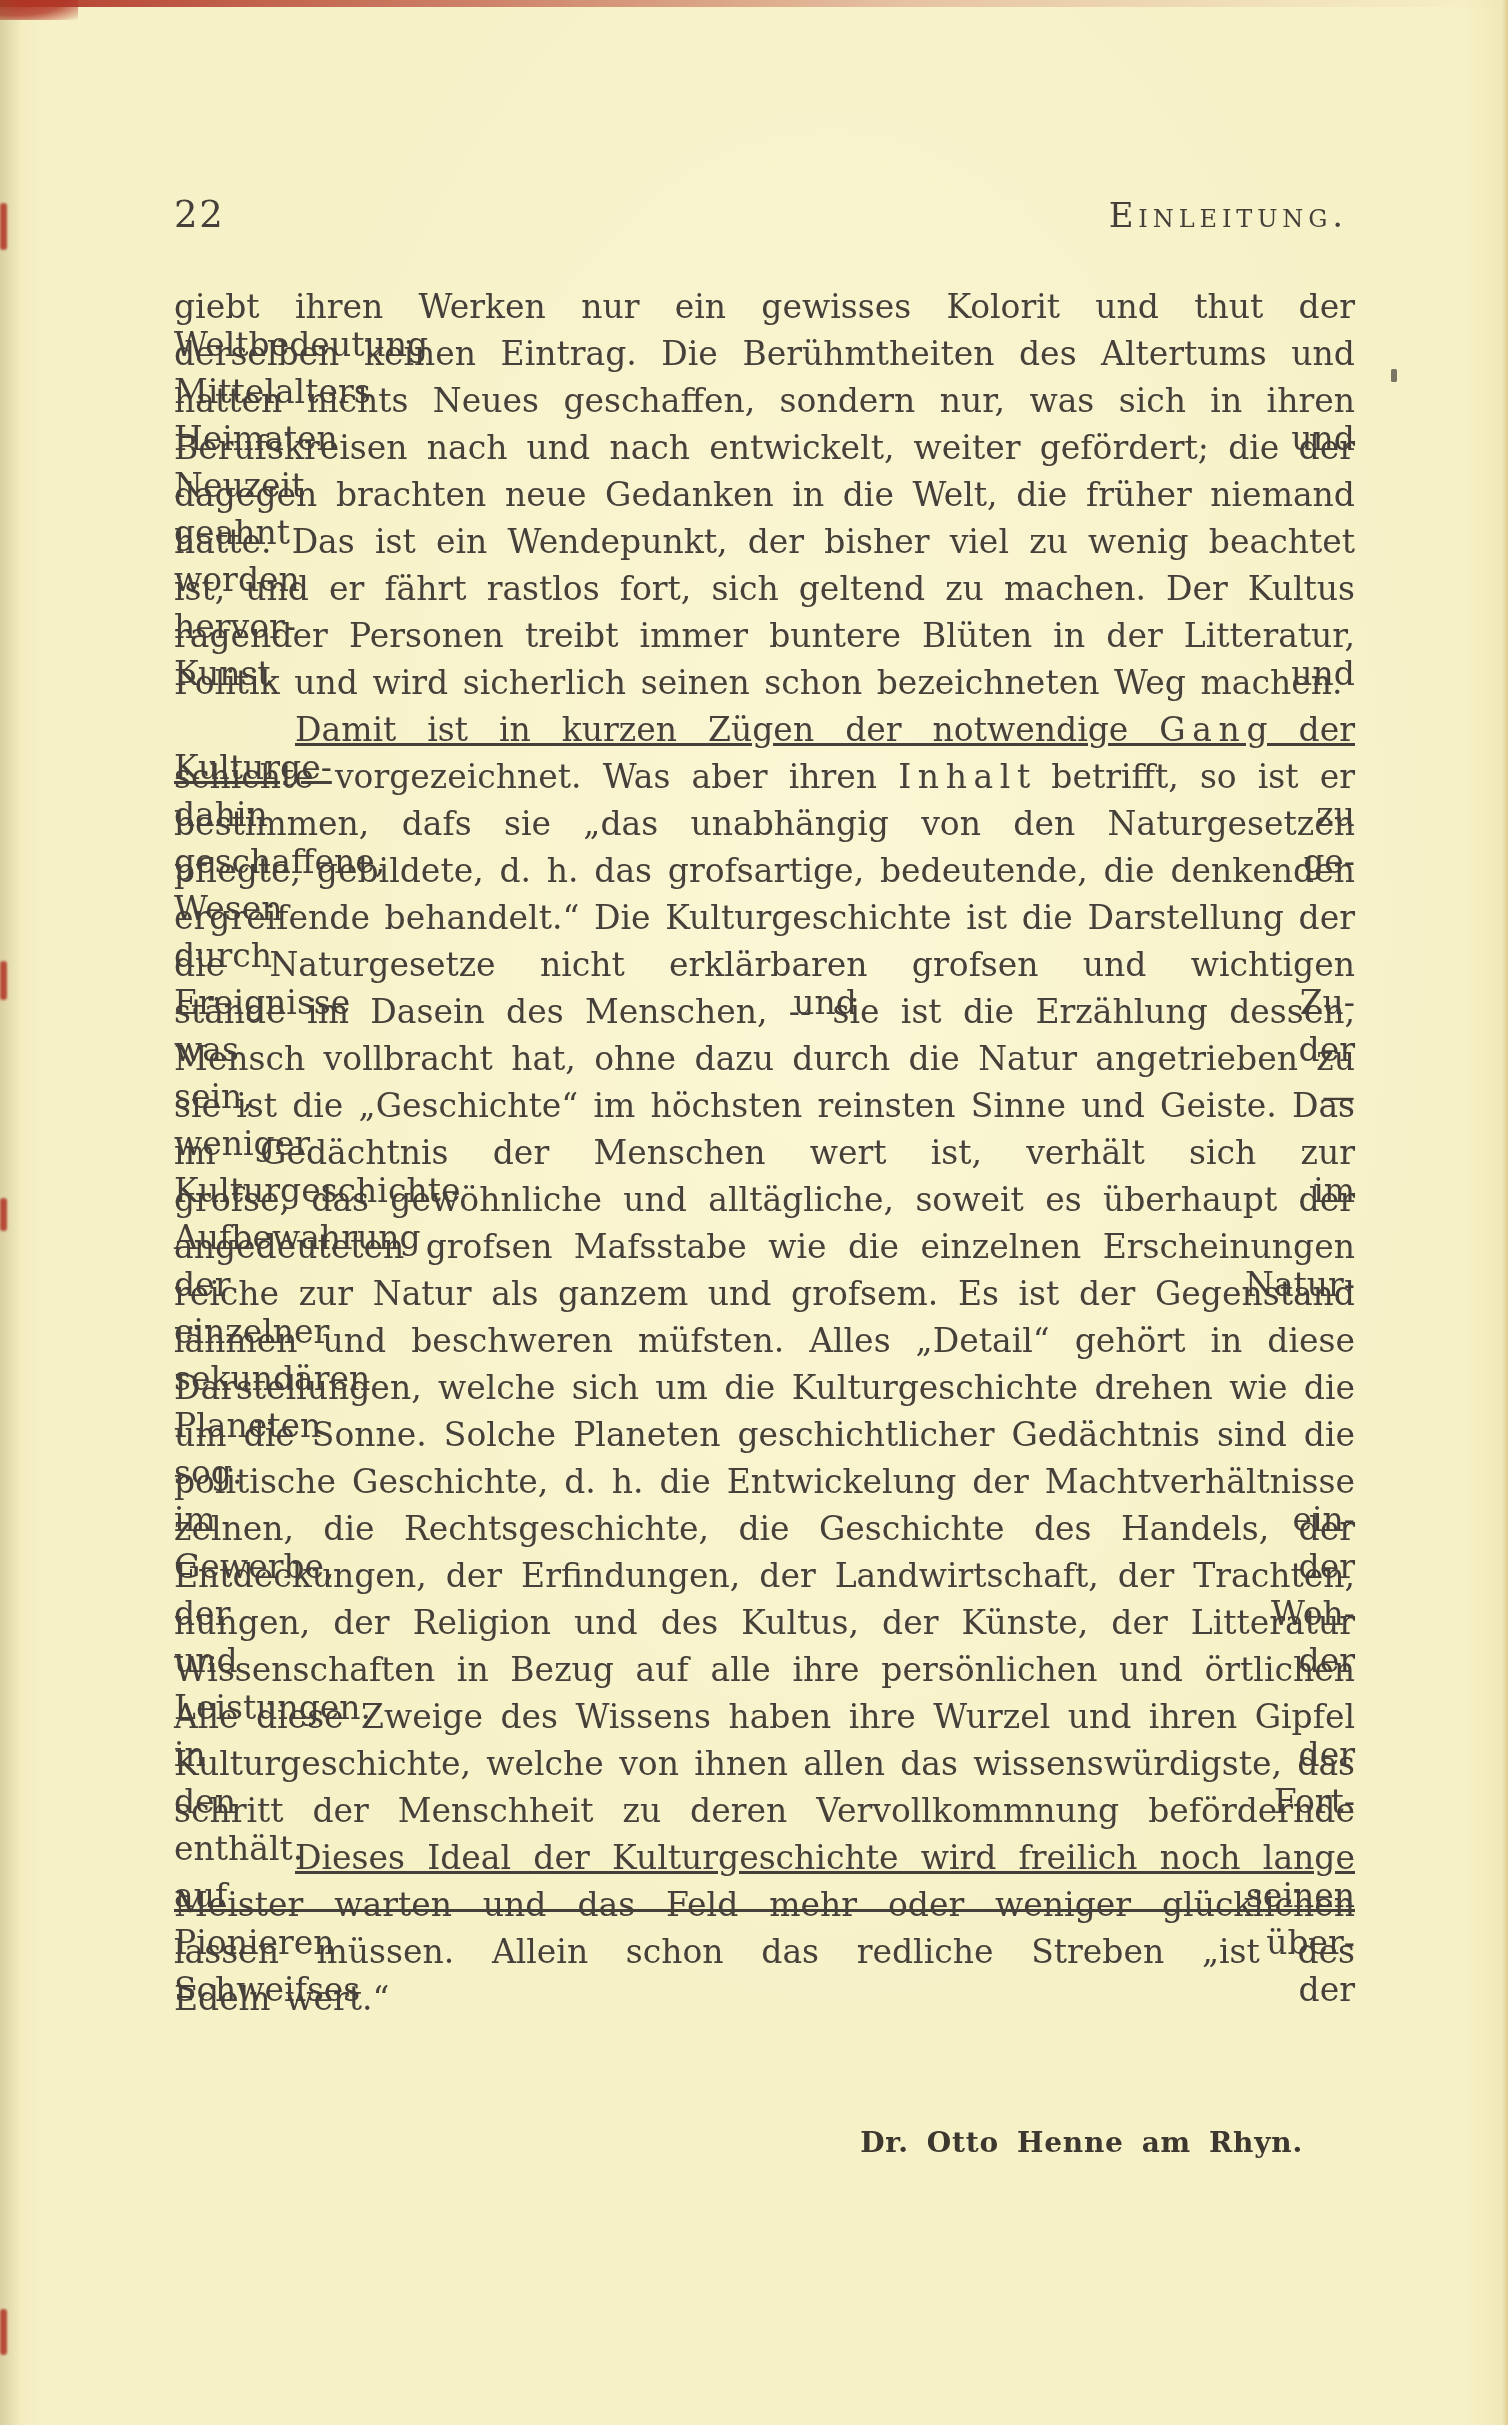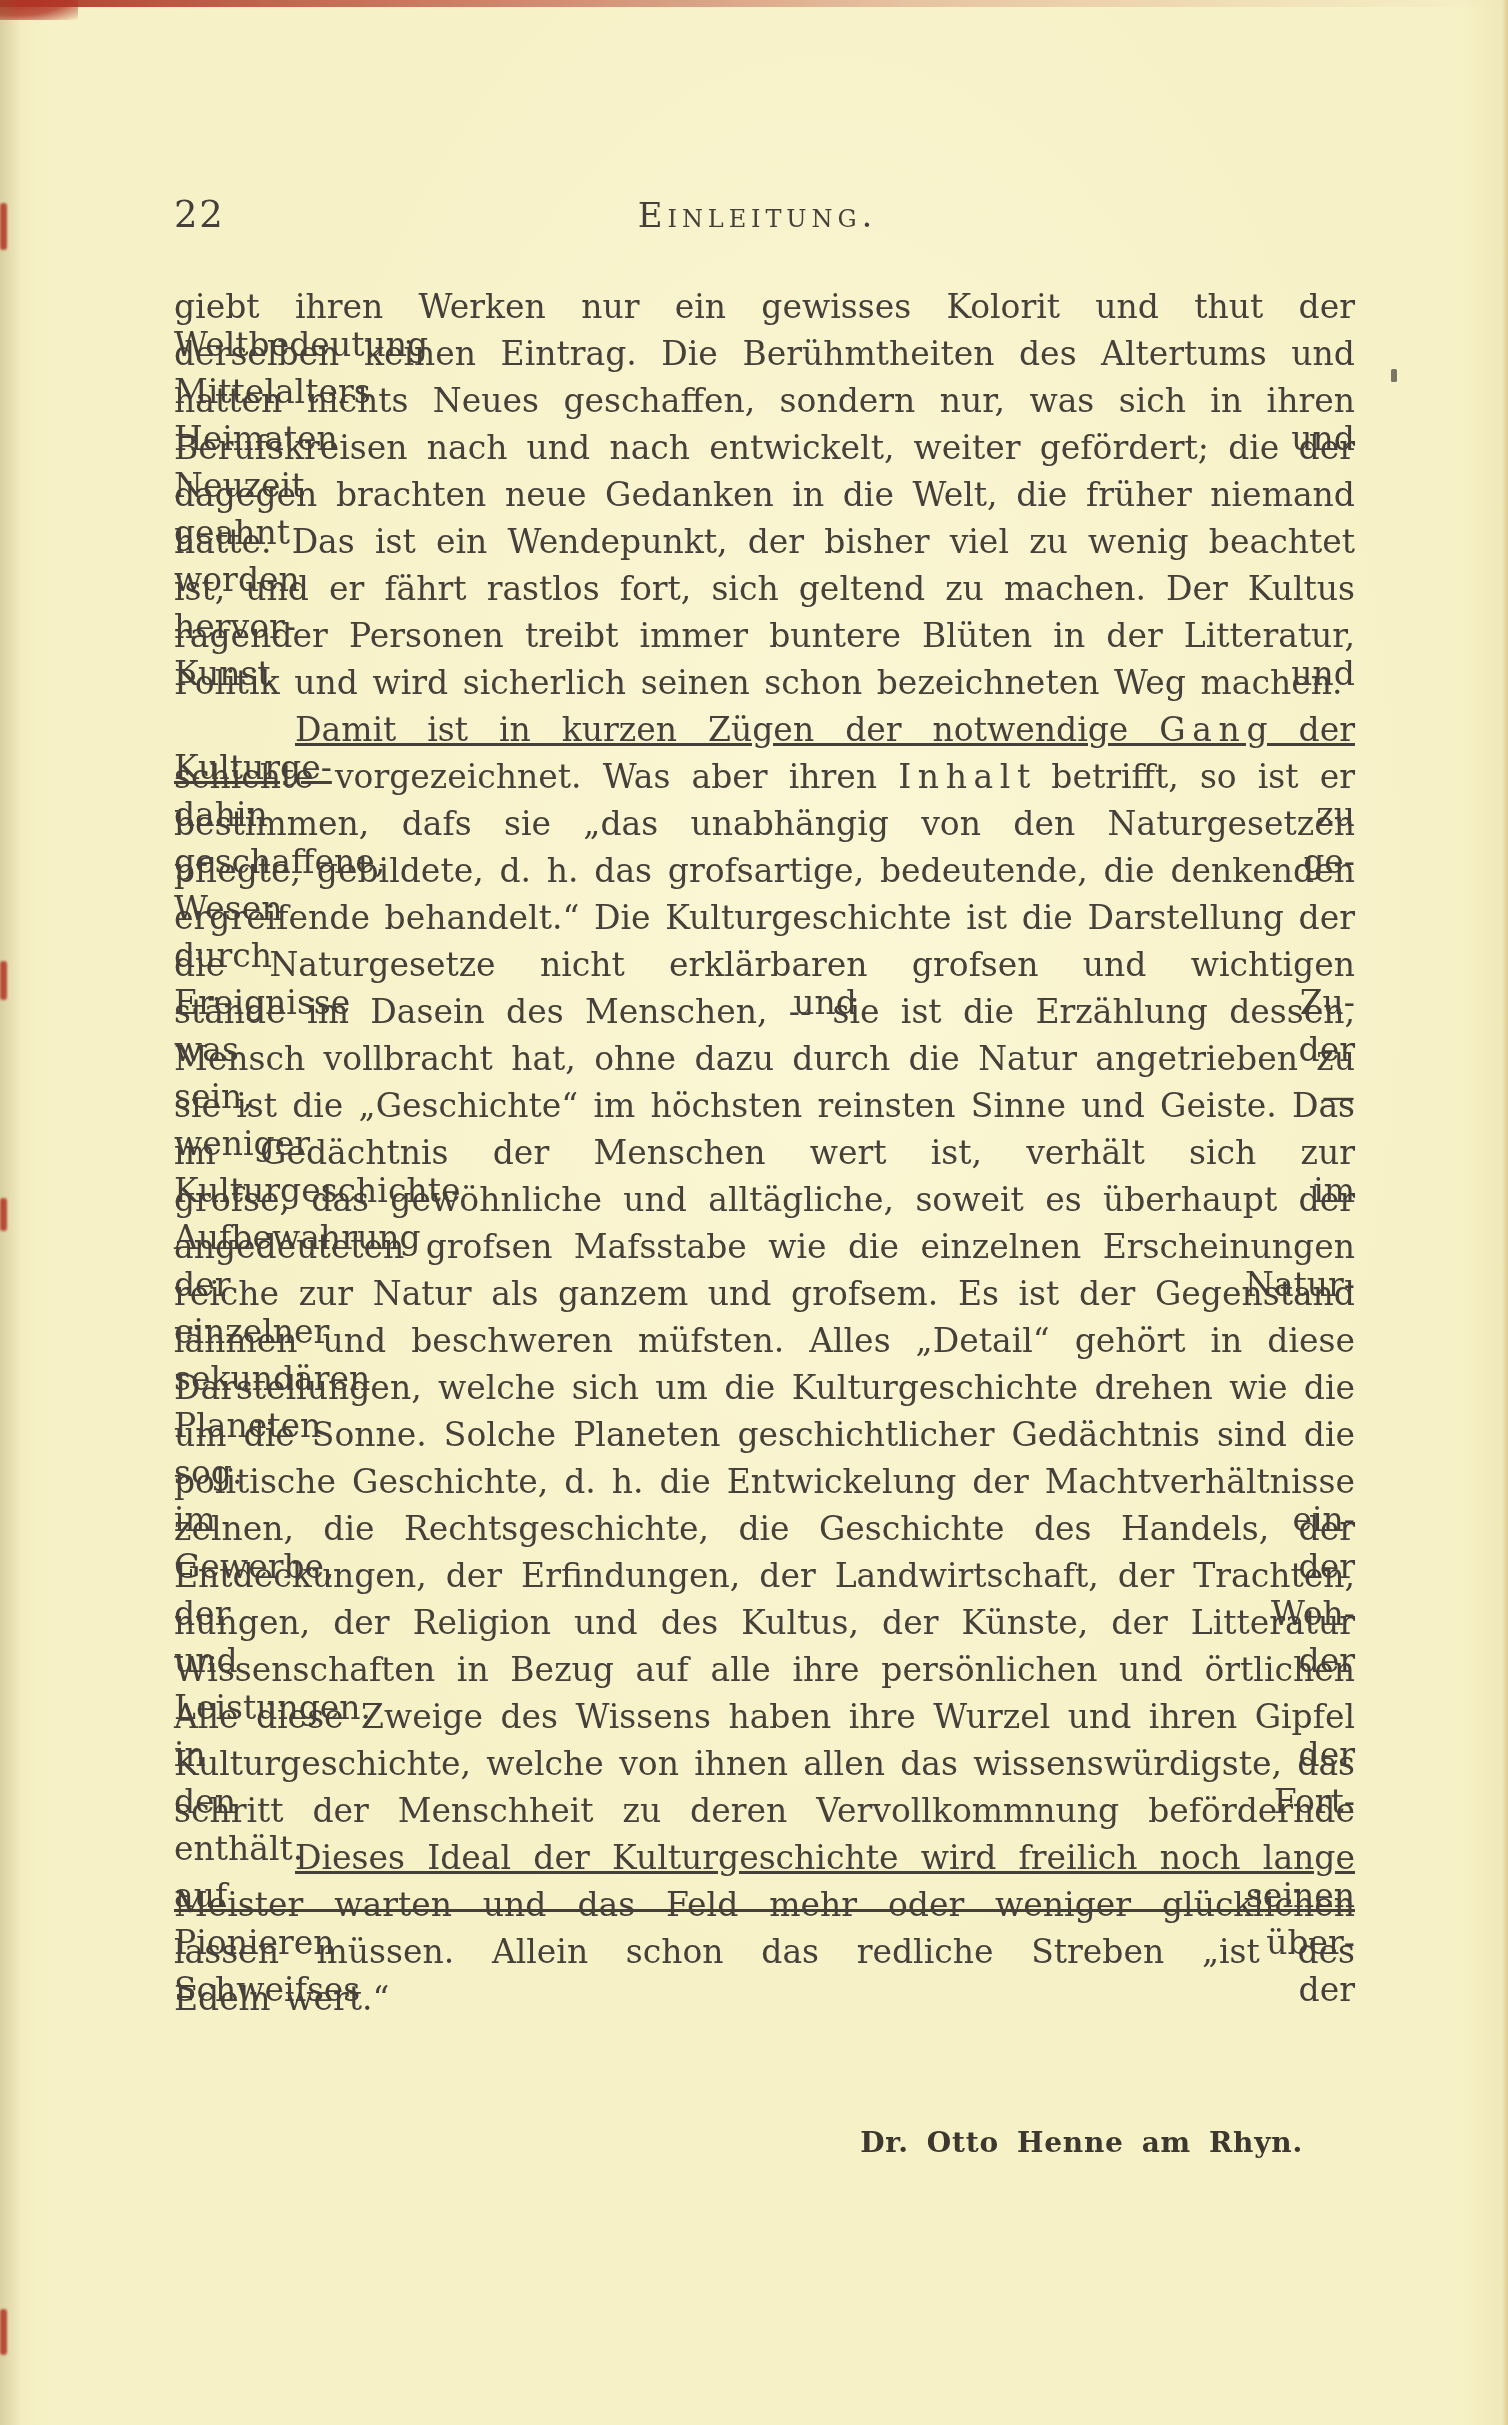--- a/index.html
+++ b/index.html
@@ -44,21 +44,21 @@
   
   .header{
     position:absolute; top:193px; left:167px; width:1181px; height:49px;
   }
   .page-number{
     position:absolute; left:0; top:0;
     font-size:37px; letter-spacing:1.6px;margin-left:7px;
   }
   .running-title{
     position:absolute; left:0; right:0; top:1.6px;
-    text-align:center;
+    text-align:right;
     font-variant:small-caps;
     font-size:34px; letter-spacing:4.9px;
   }
 
   
   .body-text{
     position:absolute; left:174px; top:288px; width:1181px;
     font-size:33px; line-height:38px;
     word-spacing:4.1px;
   }

